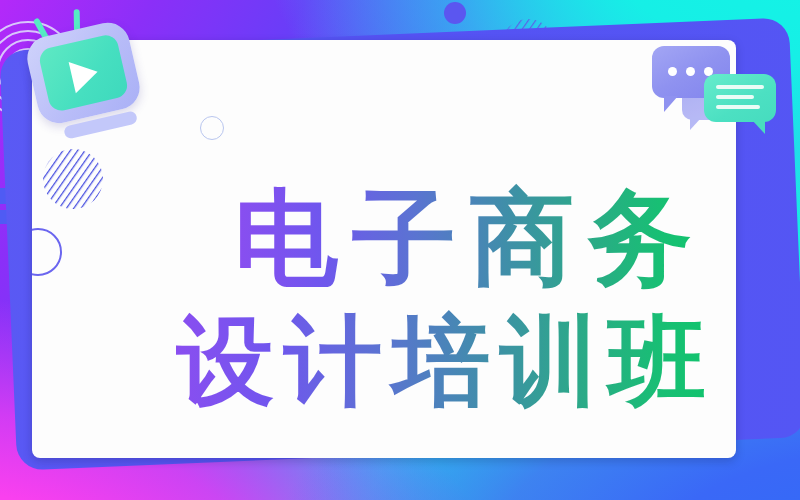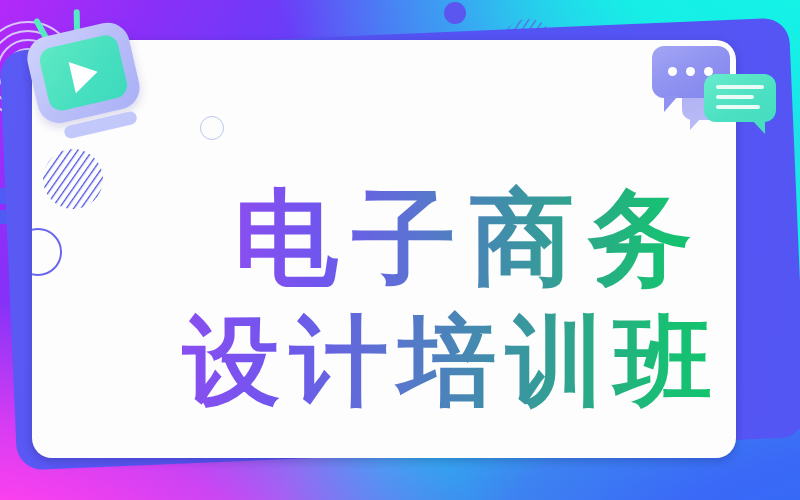--- a/index.html
+++ b/index.html
@@ -66,21 +66,21 @@
   #blue-plate{
     left:8px;top:34px;width:790px;height:420px;border-radius:26px;
     background:linear-gradient(100deg,#5a5af4 0%,#5552f3 45%,#5456f4 100%);
     transform:rotate(-2.45deg);
     transform-origin:50% 50%;
   }
 
   
   #card{
     position:absolute;left:32px;top:40px;width:704px;height:418px;
-    background:#fdfdfd;border-radius:20px;
+    background:#fdfdfd;border-radius:8px;
     box-shadow:0 3px 10px rgba(20,20,60,.22);
     overflow:hidden;
   }
 
   
   .striped{position:absolute;}
 
   
   #circle-outline{
     position:absolute;left:-18px;top:188px;width:44px;height:44px;
@@ -178,21 +178,21 @@
     font-family:"DejaVu Sans","Liberation Sans",sans-serif;
     font-weight:700;white-space:nowrap;
     background:linear-gradient(90deg,#8a4ef0 0%,#7056ee 18%,#5b73d2 38%,#3f8fa8 58%,#2aab86 76%,#18bf74 90%,#10c46c 100%);
     -webkit-background-clip:text;background-clip:text;
     -webkit-text-fill-color:transparent;color:transparent;
   }
   #title-line-1{
     left:202px;top:142px;font-size:104px;line-height:112px;letter-spacing:14px;
   }
   #title-line-2{
-    left:150px;top:268px;font-size:98px;line-height:106px;letter-spacing:10px;text-align:center;
+    left:144px;top:268px;font-size:98px;line-height:106px;letter-spacing:10px;text-align:center;
   }
 </style>
 </head>
 <body>
 
 <div id="poster">
 
   <div id="bg-magenta" class="deco"></div>
   <div id="bg-blue" class="deco"></div>
   <div id="bg-cyan" class="deco"></div>

